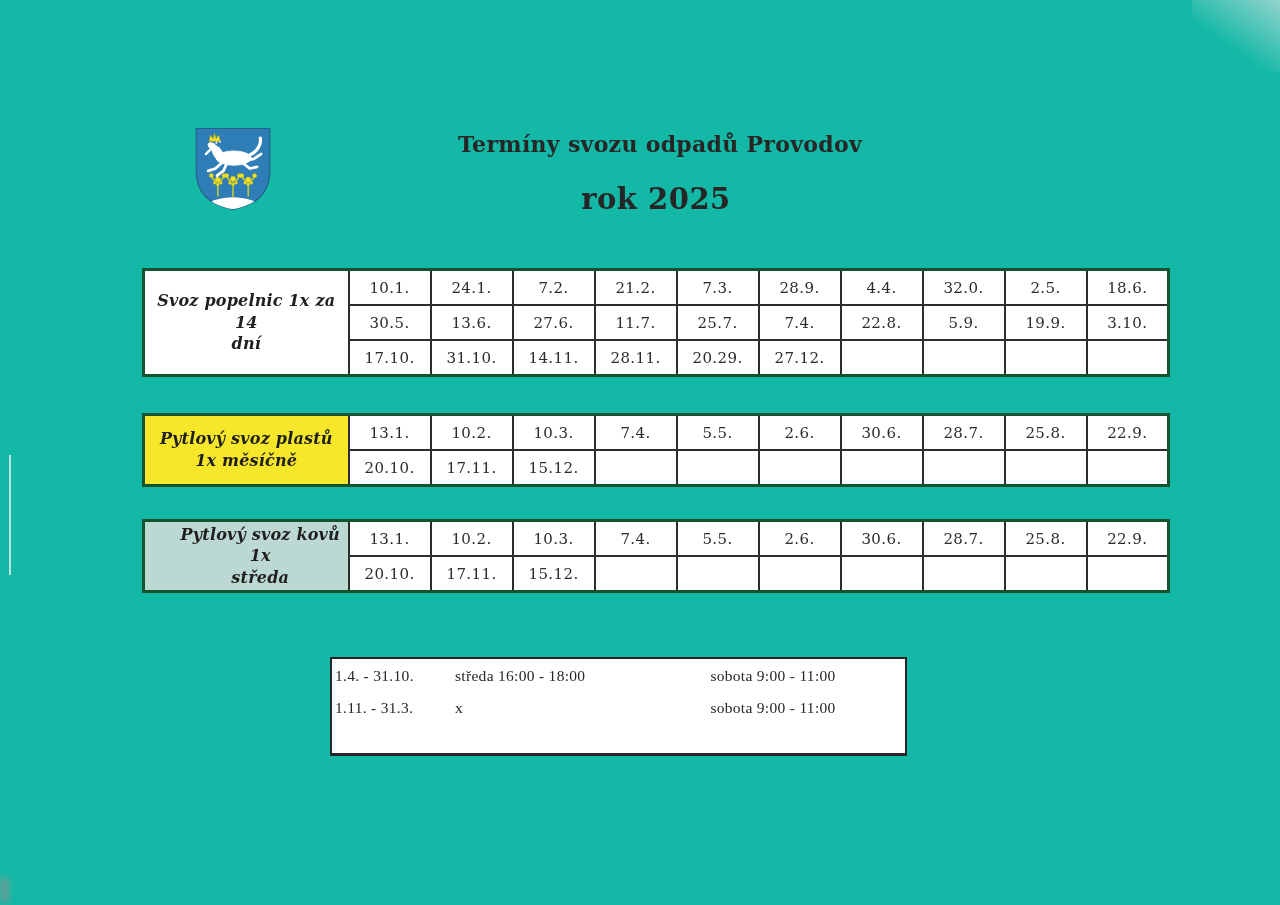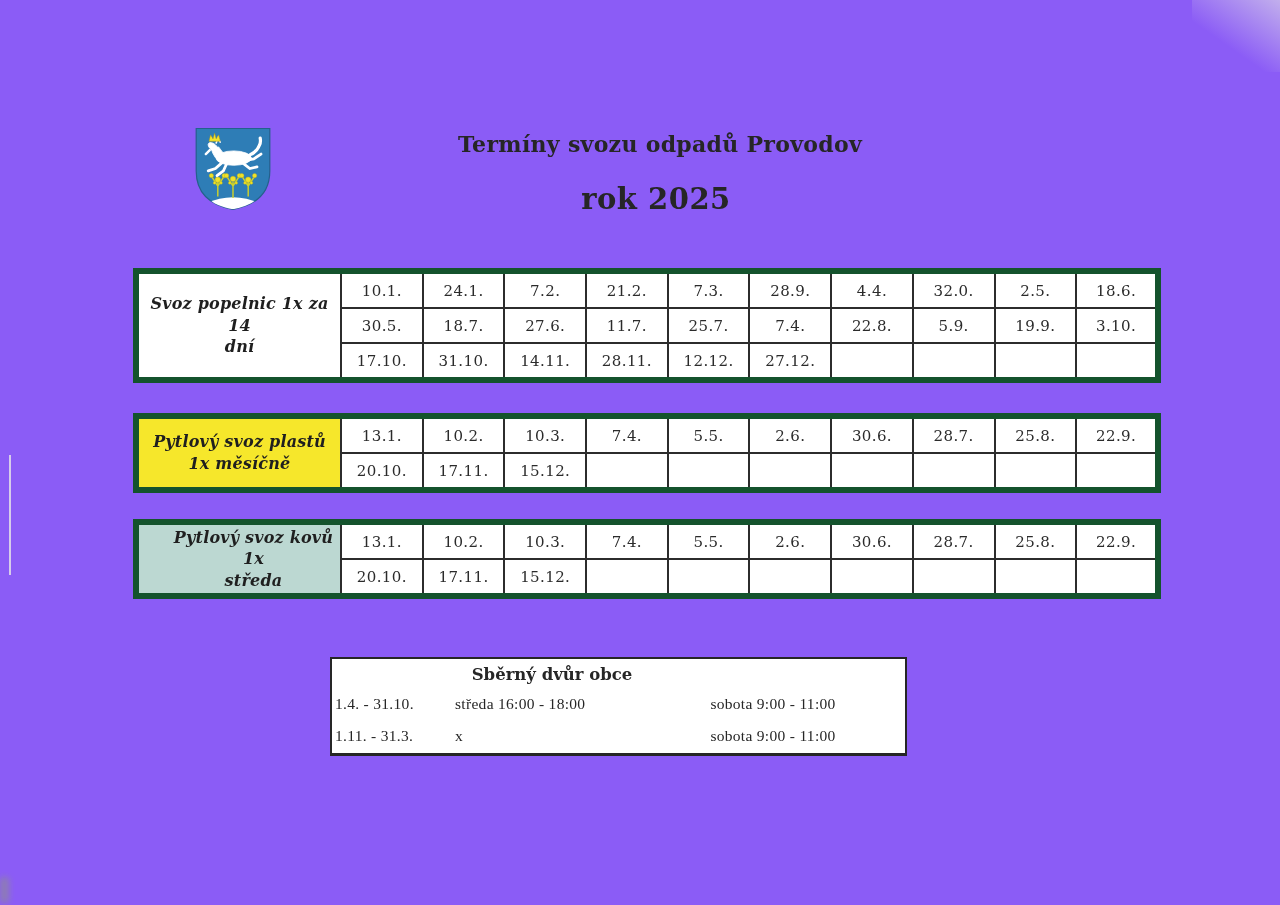--- a/index.html
+++ b/index.html
@@ -1,35 +1,35 @@
 <!DOCTYPE html>
 <html><head>
 <meta charset="utf-8">
 <style>
   html,body{margin:0;padding:0;background:#ffffff;}
   .page{
-    position:relative;width:1280px;height:905px;background:#8b5cf6;
+    position:relative;width:1280px;height:905px;background:#14b8a6;
     font-family:"DejaVu Serif","Liberation Serif",serif;color:#262626;overflow:hidden;
   }
   
   .art-tr{position:absolute;right:0;top:0;width:88px;height:72px;
     background:linear-gradient(215deg,#e6e6e6 0%,rgba(230,230,230,0) 62%);opacity:.6;}
   .art-bl{position:absolute;left:0;bottom:2px;width:9px;height:26px;background:#8f8f8f;
     filter:blur(3px);opacity:.65;border-radius:3px;}
   .art-l{position:absolute;left:9px;top:455px;width:2px;height:120px;background:#e8e8e8;opacity:.8;}
 
   .coat{position:absolute;left:193px;top:126px;width:80px;height:85px;}
 
   .doc-title{position:absolute;left:20px;top:131px;width:1280px;text-align:center;
     font-size:22px;font-weight:bold;letter-spacing:.3px;}
   .doc-year{position:absolute;left:16px;top:182px;width:1280px;text-align:center;
     font-size:29px;font-weight:bold;letter-spacing:.5px;}
 
-  table.sched{position:absolute;left:133px;width:1028px;border-collapse:collapse;
-    table-layout:fixed;border:6px solid #14532d;background:#fff;}
+  table.sched{position:absolute;left:142px;width:1028px;border-collapse:collapse;
+    table-layout:fixed;border:3px solid #14532d;background:#fff;}
   .sched td{border:2px solid #2c2c2c;height:33px;text-align:center;vertical-align:middle;
     font-size:15px;letter-spacing:.4px;padding:0;color:#2b2b2b;}
   .sched td.label-cell{font-weight:bold;font-style:italic;font-size:16px;line-height:1.35;
     letter-spacing:.2px;color:#1f1f1f;}
   #table-0{top:268px;}
   #table-1{top:413px;}
   #table-2{top:519px;}
 
   .yard{position:absolute;left:330px;top:657px;width:573px;height:94px;
     border:2px solid #262626;border-bottom-width:3px;background:#fff;}
@@ -131,36 +131,36 @@
           <td class="date-cell">21.2.</td>
           <td class="date-cell">7.3.</td>
           <td class="date-cell">28.9.</td>
           <td class="date-cell">4.4.</td>
           <td class="date-cell">32.0.</td>
           <td class="date-cell">2.5.</td>
           <td class="date-cell">18.6.</td>
         </tr>
         <tr>
           <td class="date-cell">30.5.</td>
-          <td class="date-cell">18.7.</td>
+          <td class="date-cell">13.6.</td>
           <td class="date-cell">27.6.</td>
           <td class="date-cell">11.7.</td>
           <td class="date-cell">25.7.</td>
           <td class="date-cell">7.4.</td>
           <td class="date-cell">22.8.</td>
           <td class="date-cell">5.9.</td>
           <td class="date-cell">19.9.</td>
           <td class="date-cell">3.10.</td>
         </tr>
         <tr>
           <td class="date-cell">17.10.</td>
           <td class="date-cell">31.10.</td>
           <td class="date-cell">14.11.</td>
           <td class="date-cell">28.11.</td>
-          <td class="date-cell">12.12.</td>
+          <td class="date-cell">20.29.</td>
           <td class="date-cell">27.12.</td>
           <td class="date-cell"></td>
           <td class="date-cell"></td>
           <td class="date-cell"></td>
           <td class="date-cell"></td>
         </tr>
       </tbody>
     </table>
   <table class="sched" id="table-1">
       <colgroup>
@@ -247,21 +247,20 @@
           <td class="date-cell"></td>
           <td class="date-cell"></td>
           <td class="date-cell"></td>
           <td class="date-cell"></td>
           <td class="date-cell"></td>
         </tr>
       </tbody>
     </table>
 
   <div class="yard">
-    <div class="yard-title">Sběrný dvůr obce</div>
     <div class="yard-row r1">
       <span class="y-period">1.4. - 31.10.</span>
       <span class="y-mid">středa 16:00 - 18:00</span>
       <span class="y-sat">sobota 9:00 - 11:00</span>
     </div>
     <div class="yard-row">
       <span class="y-period">1.11. - 31.3.</span>
       <span class="y-mid">x</span>
       <span class="y-sat">sobota 9:00 - 11:00</span>
     </div>

